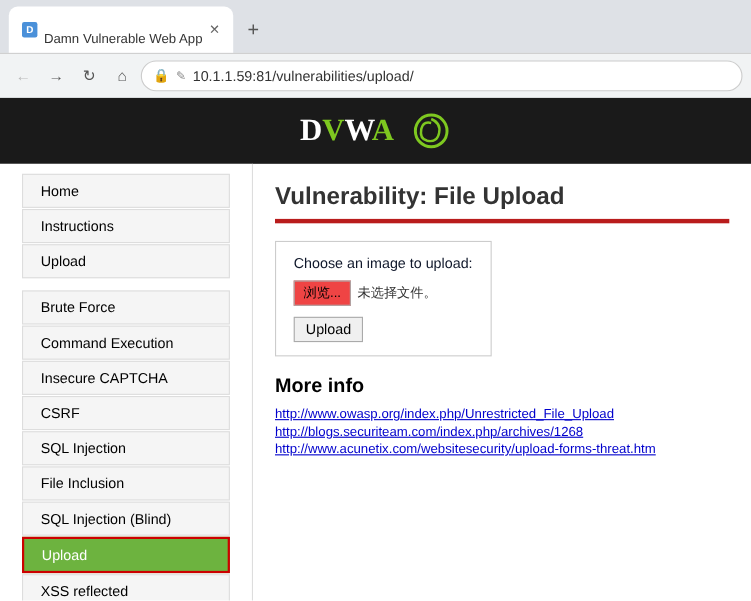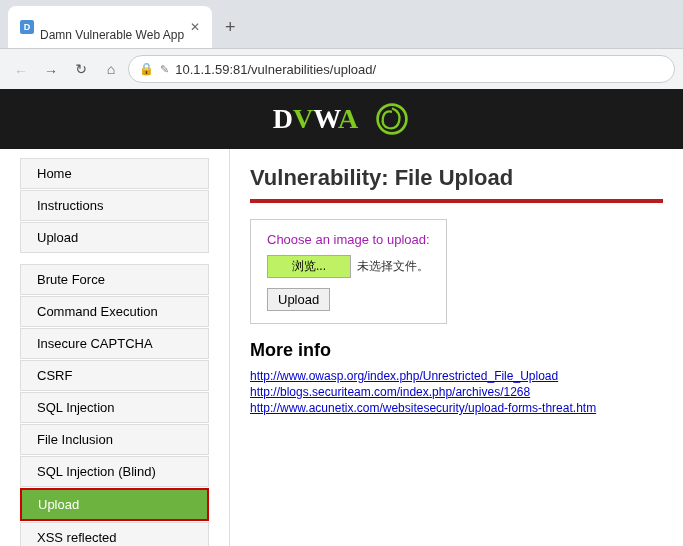--- a/index.html
+++ b/index.html
@@ -33,23 +33,23 @@
     .sidebar { width: 230px; min-width: 230px; background: #fff; border-right: 1px solid #ddd; padding: 8px 0; }
     .sidebar-section { margin-bottom: 2px; }
     .sidebar-item { padding: 7px 16px; cursor: pointer; color: #000; font-size: 13px; border: 1px solid #ddd; margin: 1px 20px; background: #f5f5f5; }
     .sidebar-item.active { background: #6db33f; color: #fff; border: 2px solid #cc0000; }
     .sidebar-divider { height: 8px; }
 
     
     .content { flex: 1; padding: 16px 20px; overflow-y: auto; }
     .page-title { font-size: 22px; font-weight: bold; color: #333; margin-bottom: 16px; border-bottom: 4px solid #b91c1c; padding-bottom: 8px; }
     .upload-section { border: 1px solid #ccc; padding: 12px 16px; margin-bottom: 16px; display: inline-block; }
-    .upload-label { font-size: 13px; color: #a21caf; margin-bottom: 8px; }
+    .upload-label { font-size: 13px; color: #0f172a; margin-bottom: 8px; }
     .file-input-row { display: flex; align-items: center; gap: 6px; margin-bottom: 10px; }
-    .browse-btn { padding: 2px 24px; background: #bef264; border: 1px solid #aaa; cursor: pointer; font-size: 12px; }
+    .browse-btn { padding: 2px 8px; background: #ef4444; border: 1px solid #aaa; cursor: pointer; font-size: 12px; }
     .file-name { font-size: 12px; color: #333; }
     .upload-btn { padding: 3px 10px; background: #f0f0f0; border: 1px solid #aaa; cursor: pointer; font-size: 13px; }
     
     .more-info-title { font-size: 18px; font-weight: bold; margin-bottom: 8px; }
     .link-list a { display: block; color: #0000cc; font-size: 12px; text-decoration: underline; margin-bottom: 2px; }
 
     .content-wrapper { position: relative; flex: 1; }
   </style>
 </head>
 <body>

